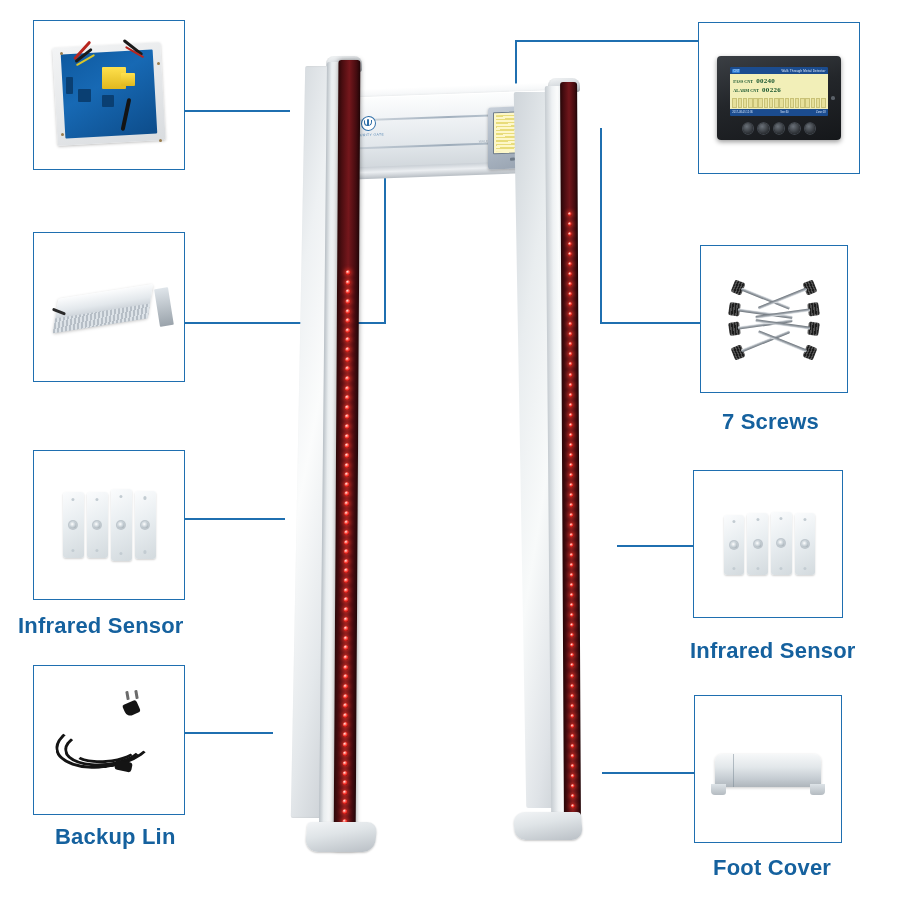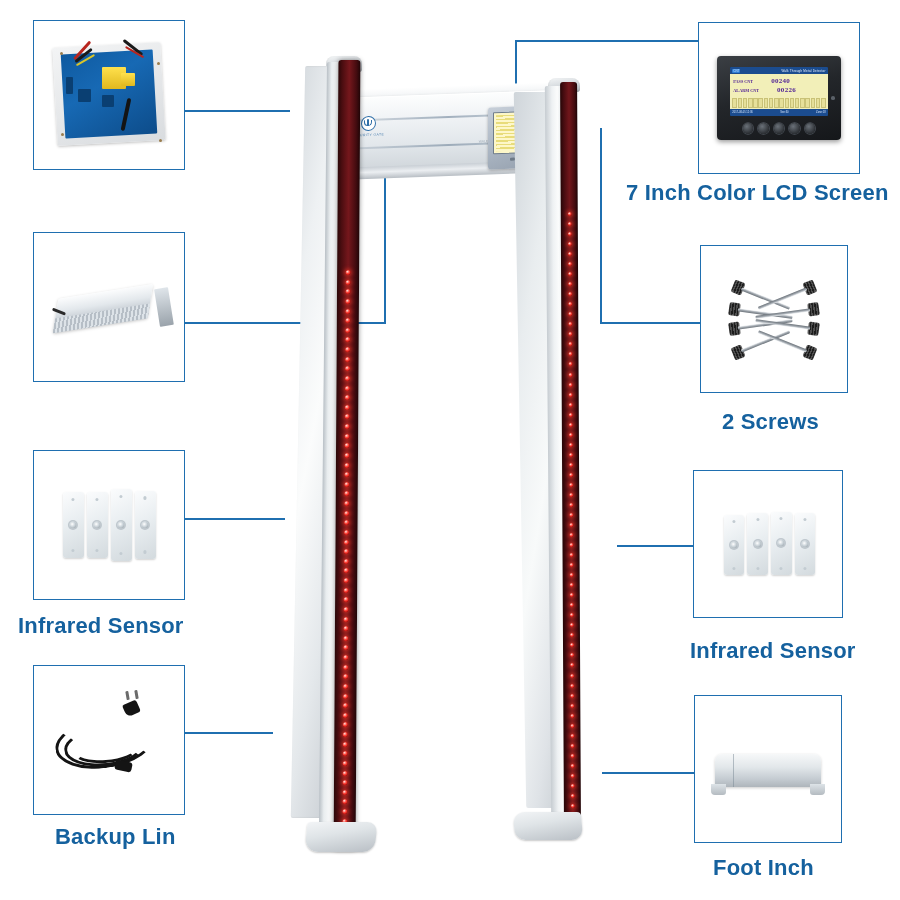--- a/index.html
+++ b/index.html
@@ -181,21 +181,21 @@
       border-radius:4px;box-shadow:0 2px 5px rgba(0,0,0,.4);}
   .lcdscreen{position:absolute;left:11%;top:13%;width:78%;height:58%;
       background:#0d2c55;border-radius:1px;overflow:hidden;
       display:flex;flex-direction:column;box-shadow:inset 0 0 3px rgba(0,0,0,.6);}
   .lcd-topbar{height:15%;background:#1b4c8f;display:flex;align-items:center;
       justify-content:space-between;padding:0 2px;}
   .lcd-tag{background:#2f7fd6;color:#cfe6ff;font-size:3px;padding:0 1px;border-radius:1px;}
   .lcd-ttl{color:#e7f1ff;font-size:3px;letter-spacing:.2px;}
   .lcd-main{flex:1;background:#f2efb8;display:flex;flex-direction:column;
       justify-content:center;padding:1px 3px;gap:1px;}
-  .lcd-row{display:flex;align-items:baseline;gap:18px;color:#4c1d95;}
+  .lcd-row{display:flex;align-items:baseline;gap:3px;color:#14532d;}
   .lcd-lbl{font-size:4.2px;font-weight:700;font-family:"Liberation Serif",serif;}
   .lcd-val{font-size:7px;font-weight:700;font-family:"Liberation Serif",serif;letter-spacing:.3px;}
   .lcd-zones{height:22%;display:flex;gap:.7px;padding:0 2px 1px;background:#f2efb8;}
   .lcd-zones i{flex:1;background:#e6e09a;border:.5px solid #c9c277;display:block;}
   .lcd-botbar{height:13%;background:#1b4c8f;color:#d6e7ff;font-size:2.6px;
       display:flex;align-items:center;justify-content:space-between;padding:0 2px;}
   .lcd-btns{position:absolute;left:11%;bottom:6%;width:78%;height:16%;
       display:flex;align-items:center;justify-content:center;gap:5%;}
   .lcd-btns i{width:11%;padding-bottom:11%;border-radius:50%;
       background:radial-gradient(circle at 38% 32%,#6a7179 0%,#35393e 60%,#1b1e21 100%);
@@ -532,21 +532,20 @@
             <i></i>
             <i></i>
             <i></i>
             <i></i>
           </div>
           <div class="lcd-led"></div>
         </div>
       </div>
     </div>
   </div>
-  <div class="caption" style="left:626px;top:182px;font-size:22px;">7 Inch Color LCD Screen</div>
 
   <div class="panel" style="left:700px;top:245px;width:148px;height:148px;">
     <div class="thumb">
       <div class="tw">
         <div class="scr" style="left:22%;top:26%;width:42%;transform:rotate(22deg);">
             <span class="head"></span>
             <span class="shaft"></span>
           </div>
         <div class="scr" style="left:19%;top:42%;width:44%;transform:rotate(8deg);">
             <span class="head"></span>
@@ -572,21 +571,21 @@
             <span class="head"></span>
             <span class="shaft"></span>
           </div>
         <div class="scr" style="left:78%;top:73%;width:42%;transform:rotate(202deg);">
             <span class="head"></span>
             <span class="shaft"></span>
           </div>
       </div>
     </div>
   </div>
-  <div class="caption" style="left:722px;top:411px;font-size:22px;">2 Screws</div>
+  <div class="caption" style="left:722px;top:411px;font-size:22px;">7 Screws</div>
 
   <div class="panel" style="left:693px;top:470px;width:150px;height:148px;">
     <div class="thumb">
       <div class="tw">
         <div class="irs" style="left:20%;top:30%;height:41%;">
           <span class="hole t"></span>
           <span class="eye"></span>
           <span class="hole b"></span>
         </div>
         <div class="irs" style="left:36%;top:29%;height:42%;">
@@ -610,15 +609,15 @@
   <div class="caption" style="left:690px;top:640px;font-size:22px;">Infrared Sensor</div>
 
   <div class="panel" style="left:694px;top:695px;width:148px;height:148px;">
     <div class="thumb">
       <div class="tw">
         <div class="fcover"></div>
         <div class="fcover-seam"></div>
       </div>
     </div>
   </div>
-  <div class="caption" style="left:713px;top:857px;font-size:22px;">Foot Inch</div>
+  <div class="caption" style="left:713px;top:857px;font-size:22px;">Foot Cover</div>
 
 </div>
 
 </body></html>

